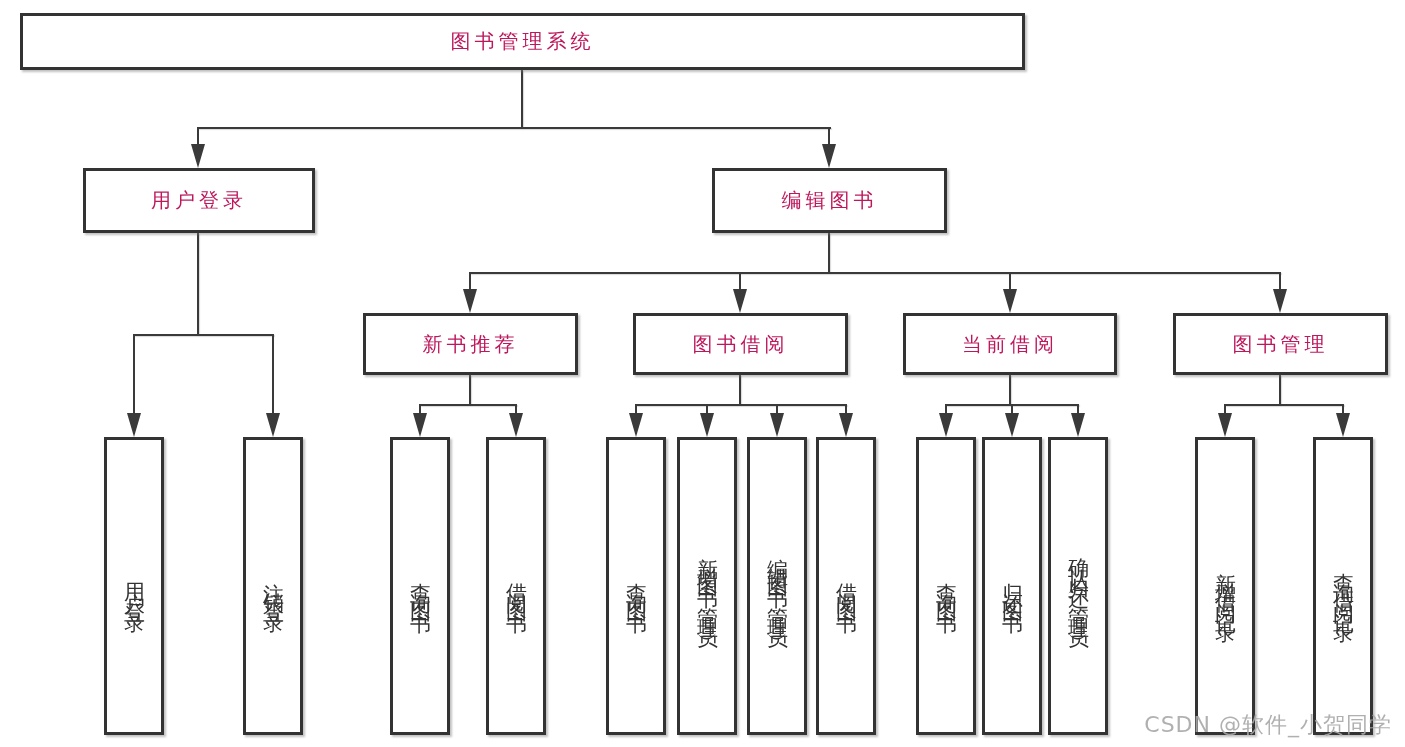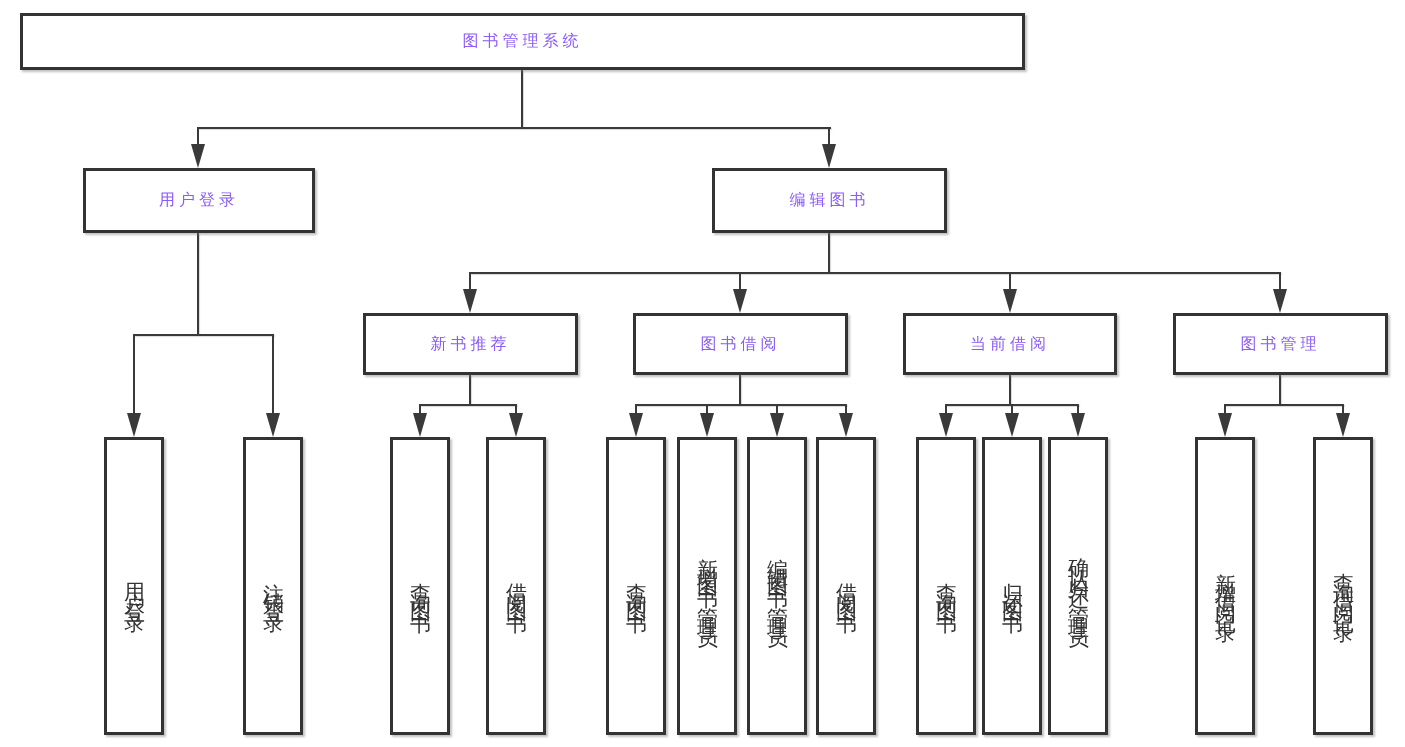--- a/index.html
+++ b/index.html
@@ -14,21 +14,21 @@
   
   .node,.vnode{
     position:absolute;
     box-sizing:border-box;
     border:3px solid #333333;
     background:#ffffff;
     display:flex;align-items:center;justify-content:center;
     box-shadow:2px 2px 2px rgba(120,120,120,0.45);
   }
   .node span{
-    font-size:16px;letter-spacing:4px;color:#8b5cf6;white-space:nowrap;
+    font-size:20px;letter-spacing:4px;color:#be185d;white-space:nowrap;
   }
   .vnode span{
     writing-mode:vertical-rl;
     text-orientation:mixed;
     font-size:21px;
     letter-spacing:10px;
     color:#333333;
     line-height:1;
   }
   #n-root {left:20px;  top:13px;  width:1005px;height:57px;}
@@ -225,14 +225,15 @@
     <span>确认归还（管理员）</span>
   </div>
 
   <div class="vnode" id="n-e0">
     <span>新增借阅记录</span>
   </div>
   <div class="vnode" id="n-e1">
     <span>查询借阅记录</span>
   </div>
 
+  <div class="watermark">CSDN @软件_小贺同学</div>
 
 </div>
 
 </body></html>

